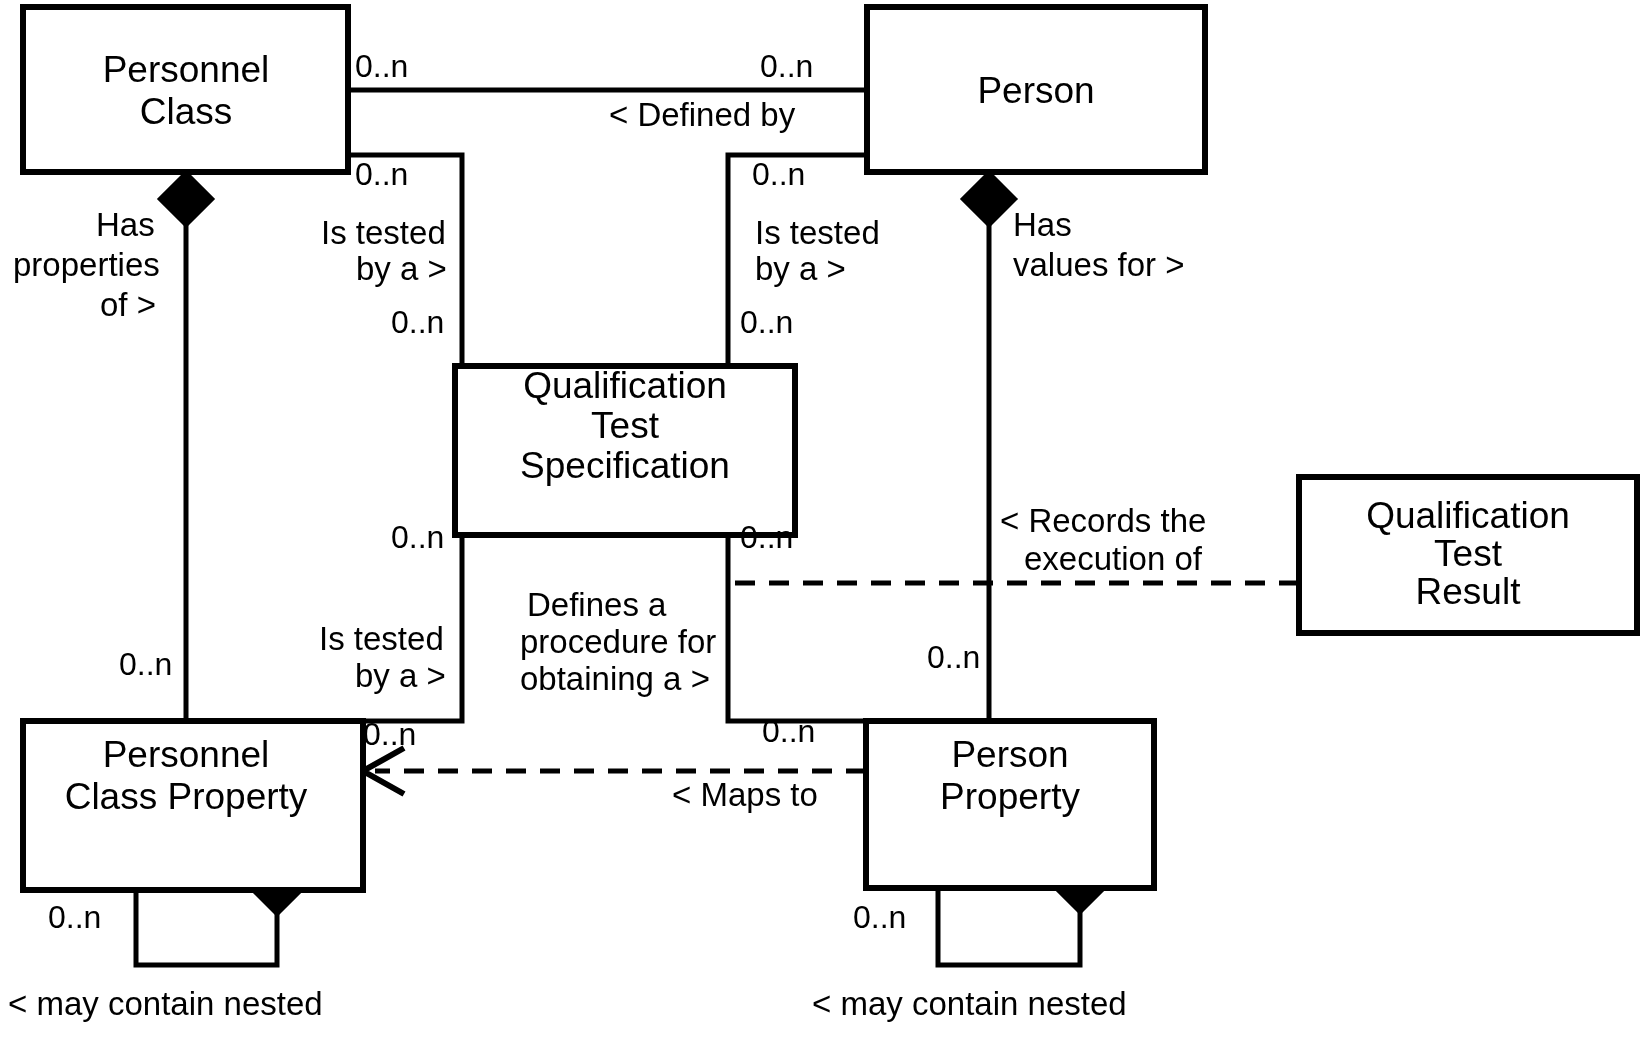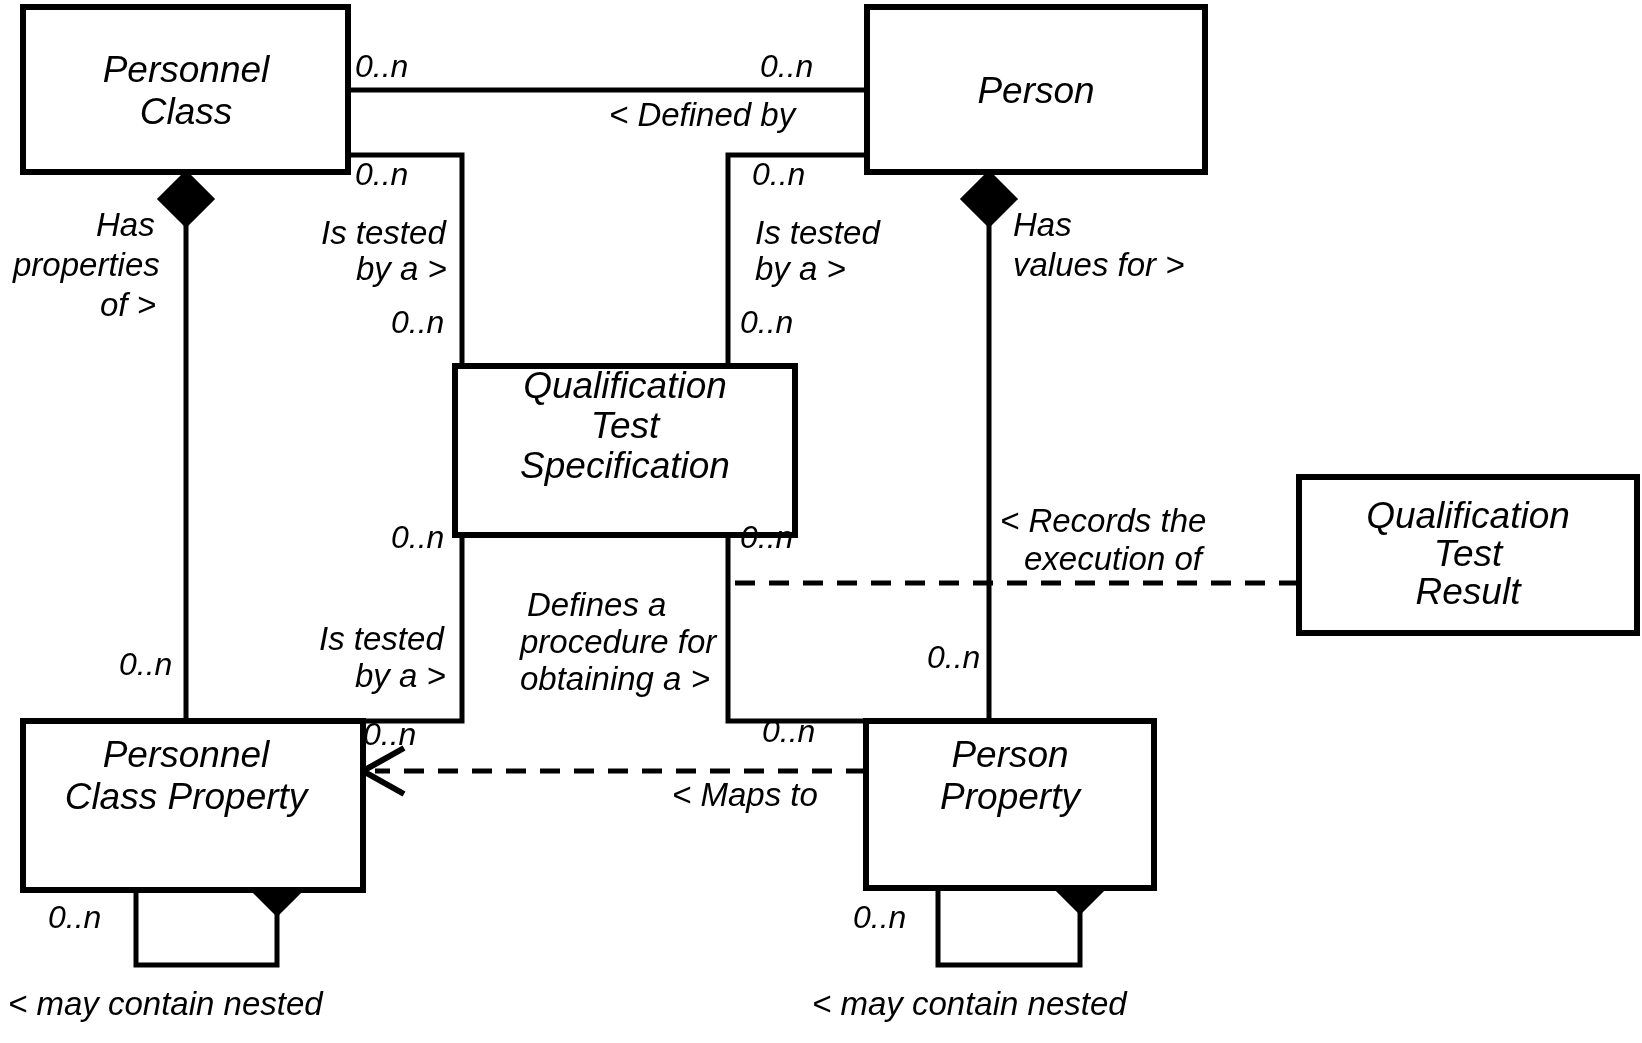--- a/index.html
+++ b/index.html
@@ -6,21 +6,20 @@
     margin: 0;
     padding: 0;
     background: #ffffff;
   }
   #diagram-root {
     position: relative;
     width: 1642px;
     height: 1043px;
     background: #ffffff;
     font-family: "Liberation Sans", sans-serif;
-    font-style: italic;
   }
   svg#uml {
     display: block;
     width: 1642px;
     height: 1043px;
   }
   .cls-box {
     fill: #ffffff;
     stroke: #000000;
     stroke-width: 6;

